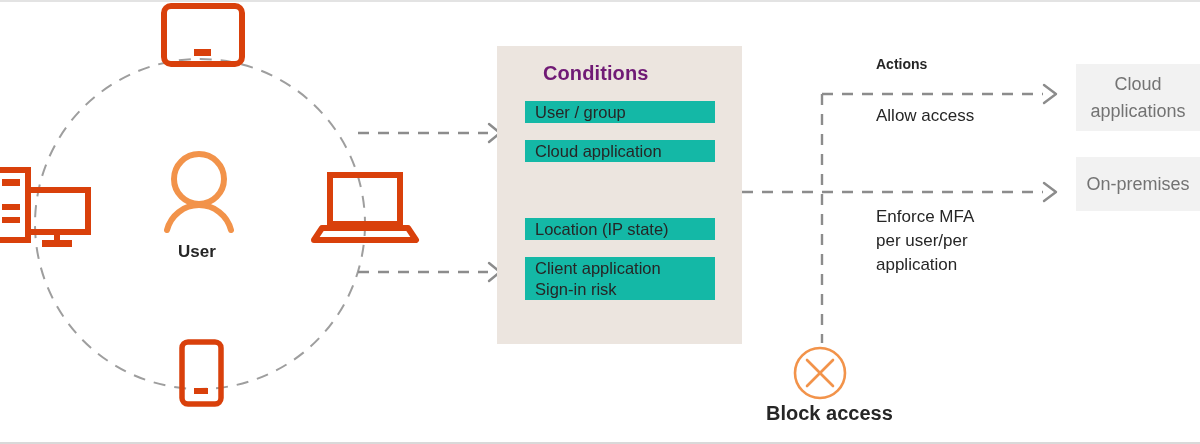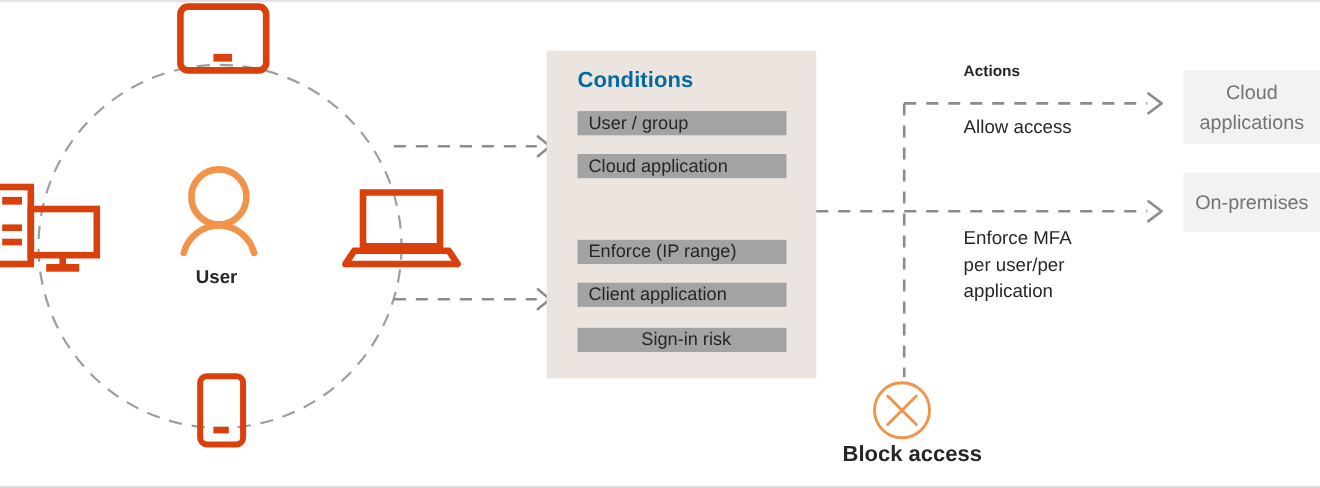--- a/index.html
+++ b/index.html
@@ -34,33 +34,33 @@
     position: absolute;
     left: 497px;
     top: 44px;
     width: 245px;
     height: 298px;
     background: #ece5df;
     box-sizing: border-box;
   }
   #conditions-title {
     position: absolute;
-    left: 28px;
+    left: 46px;
     top: 16px;
     font-size: 20px;
     font-weight: bold;
-    color: #0369a1;
+    color: #701a75;
     letter-spacing: 0.1px;
   }
   .condition-row {
     position: absolute;
     left: 28px;
     width: 190px;
     height: 22px;
-    background: #a3a3a3;
+    background: #14b8a6;
     display: flex;
     align-items: center;
     box-sizing: border-box;
   }
   .condition-row span {
     padding-left: 10px;
     font-size: 16.5px;
     color: #262626;
     white-space: nowrap;
   }
@@ -192,26 +192,26 @@
   <div id="conditions-panel">
     <div id="conditions-title">Conditions</div>
 
     <div class="condition-row" style="top:55px;">
       <span>User / group</span>
     </div>
     <div class="condition-row" style="top:94px;">
       <span>Cloud application</span>
     </div>
     <div class="condition-row" style="top:172px;">
-      <span>Enforce (IP range)</span>
+      <span>Location (IP state)</span>
     </div>
     <div class="condition-row" style="top:211px;">
       <span>Client application</span>
     </div>
-    <div class="condition-row" style="top:252px;padding-left:48px;">
+    <div class="condition-row" style="top:232px;">
       <span>Sign-in risk</span>
     </div>
   </div>
 
   <div class="lbl" id="actions-title">Actions</div>
 
   <div class="lbl" id="allow-access-label">Allow access</div>
 
   <div class="lbl" id="enforce-mfa-label">Enforce MFA
 per user/per

